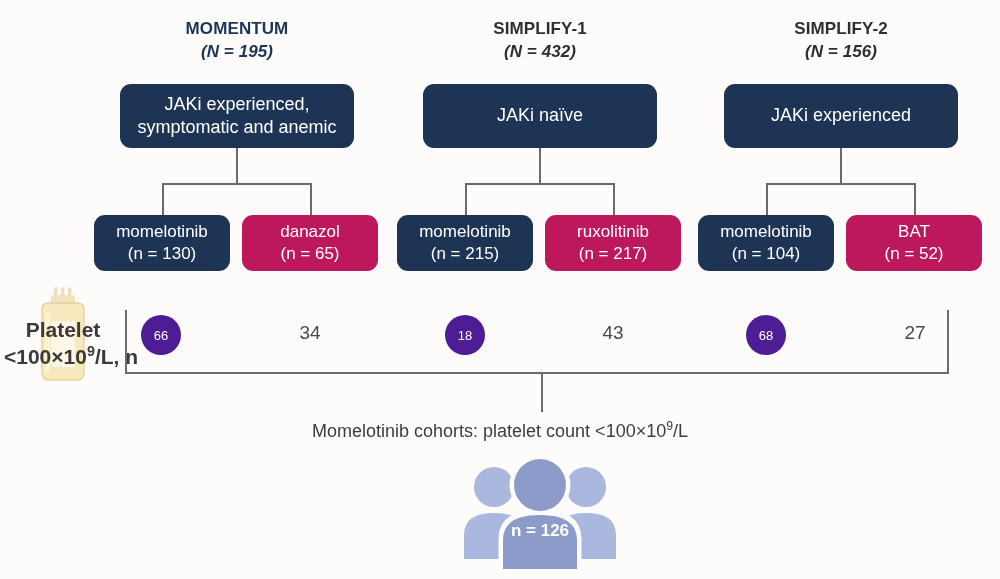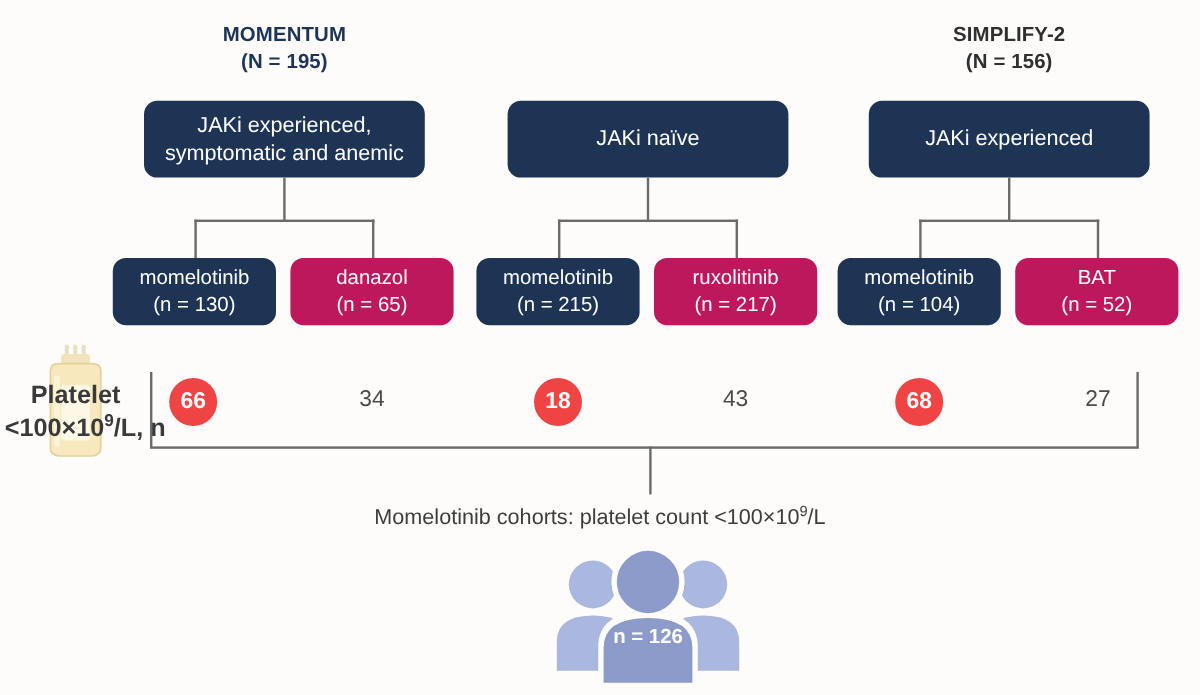--- a/index.html
+++ b/index.html
@@ -17,21 +17,21 @@
   
   .study-header {
     position: absolute;
     text-align: center;
     font-weight: bold;
     font-size: 17px;
     line-height: 1.35;
     letter-spacing: 0.1px;
   }
   .study-header .sh-name { display: block; }
-  .study-header .sh-n    { display: block; }
+  .study-header .sh-n    { display: block; font-style: italic; }
   .study-header.navy  { color: #1c3557; }
   .study-header.dark  { color: #2f2f2f; }
 
   
   .box {
     position: absolute;
     border-radius: 11px;
     display: flex;
     align-items: center;
     justify-content: center;
@@ -68,25 +68,25 @@
     color: #3a3a3a;
   }
   #platelet-label .pl-1, #platelet-label .pl-2 { display: block; white-space: nowrap; }
   sup { font-size: 0.68em; vertical-align: super; line-height: 0; }
 
   
   .count-circle {
     position: absolute;
     width: 40px; height: 40px;
     border-radius: 50%;
-    background: #ef4444;
+    background: #4c1d95;
     color: #ffffff;
     display: flex; align-items: center; justify-content: center;
-    font-size: 19px;
-    font-weight: bold;
+    font-size: 13px;
+    font-weight: normal;
   }
   .count-plain {
     position: absolute;
     width: 44px;
     text-align: center;
     font-size: 19px;
     color: #4a4a4a;
   }
 
   
@@ -117,20 +117,24 @@
 </head>
 <body>
 
 <div id="stage">
 
   <div class="study-header navy" style="left:137px; top:18px; width:200px;">
     <span class="sh-name">MOMENTUM</span>
     <span class="sh-n">(N = 195)</span>
   </div>
 
+  <div class="study-header dark" style="left:440px; top:18px; width:200px;">
+    <span class="sh-name">SIMPLIFY-1</span>
+    <span class="sh-n">(N = 432)</span>
+  </div>
 
   <div class="study-header dark" style="left:741px; top:18px; width:200px;">
     <span class="sh-name">SIMPLIFY-2</span>
     <span class="sh-n">(N = 156)</span>
   </div>
 
   <div class="box navy cohort-box" style="left:120px; top:84px; width:234px; height:64px;">
     <div>
       <span class="box-l1">JAKi experienced,</span>
       <span class="box-l2">symptomatic and anemic</span>

